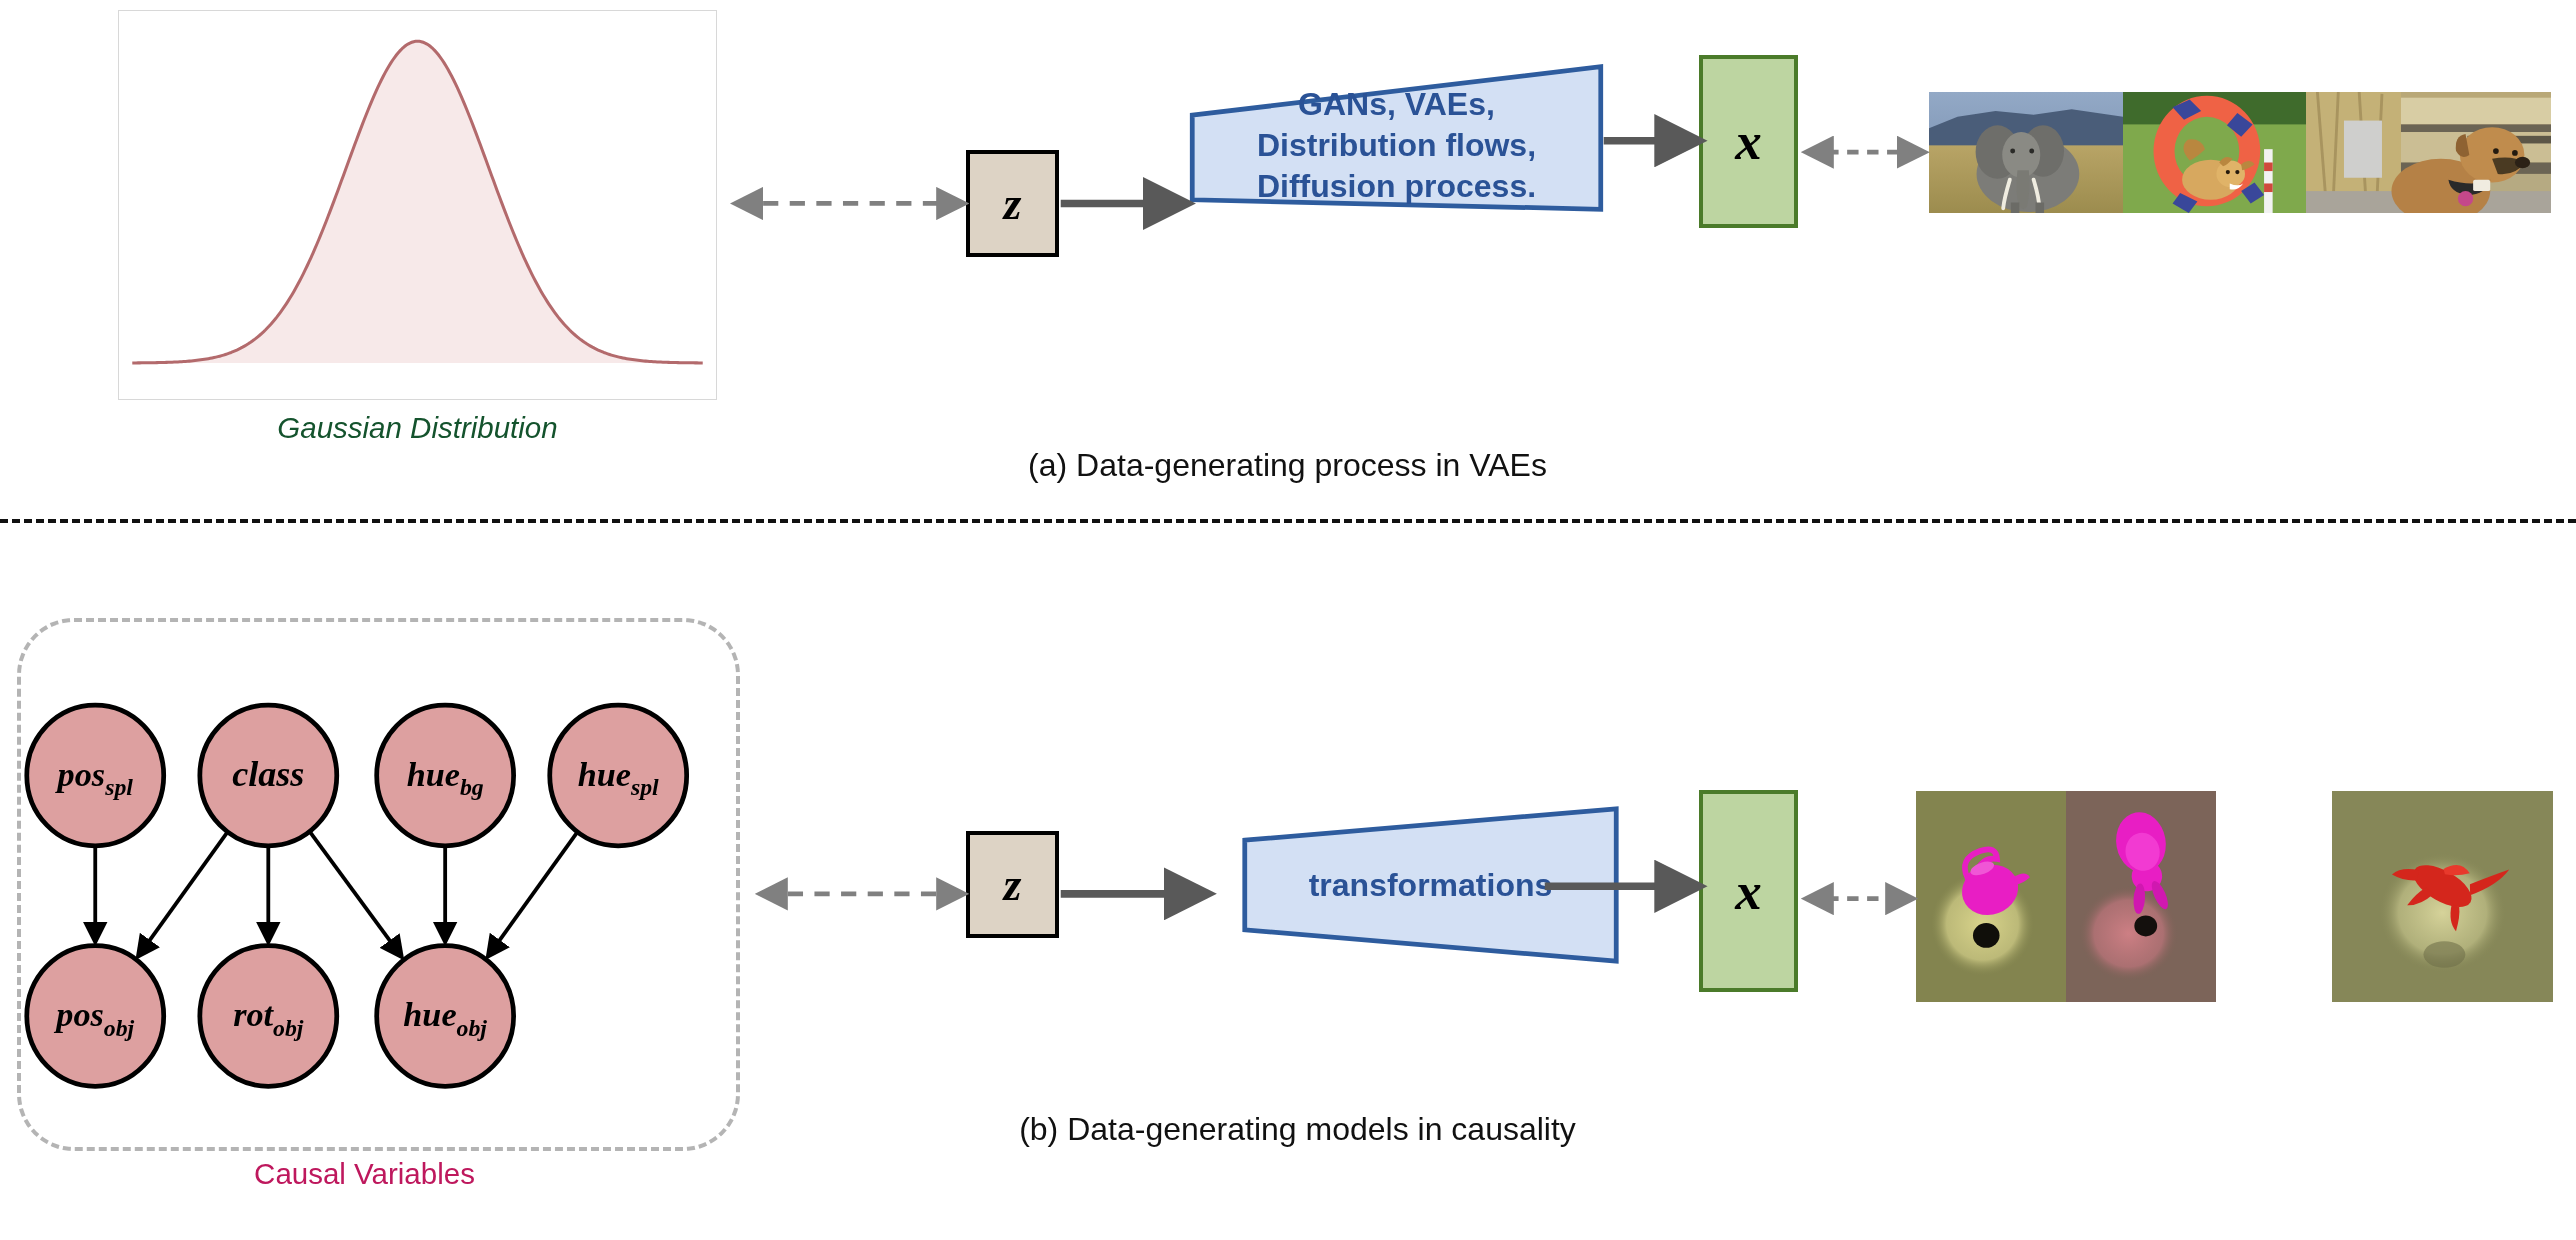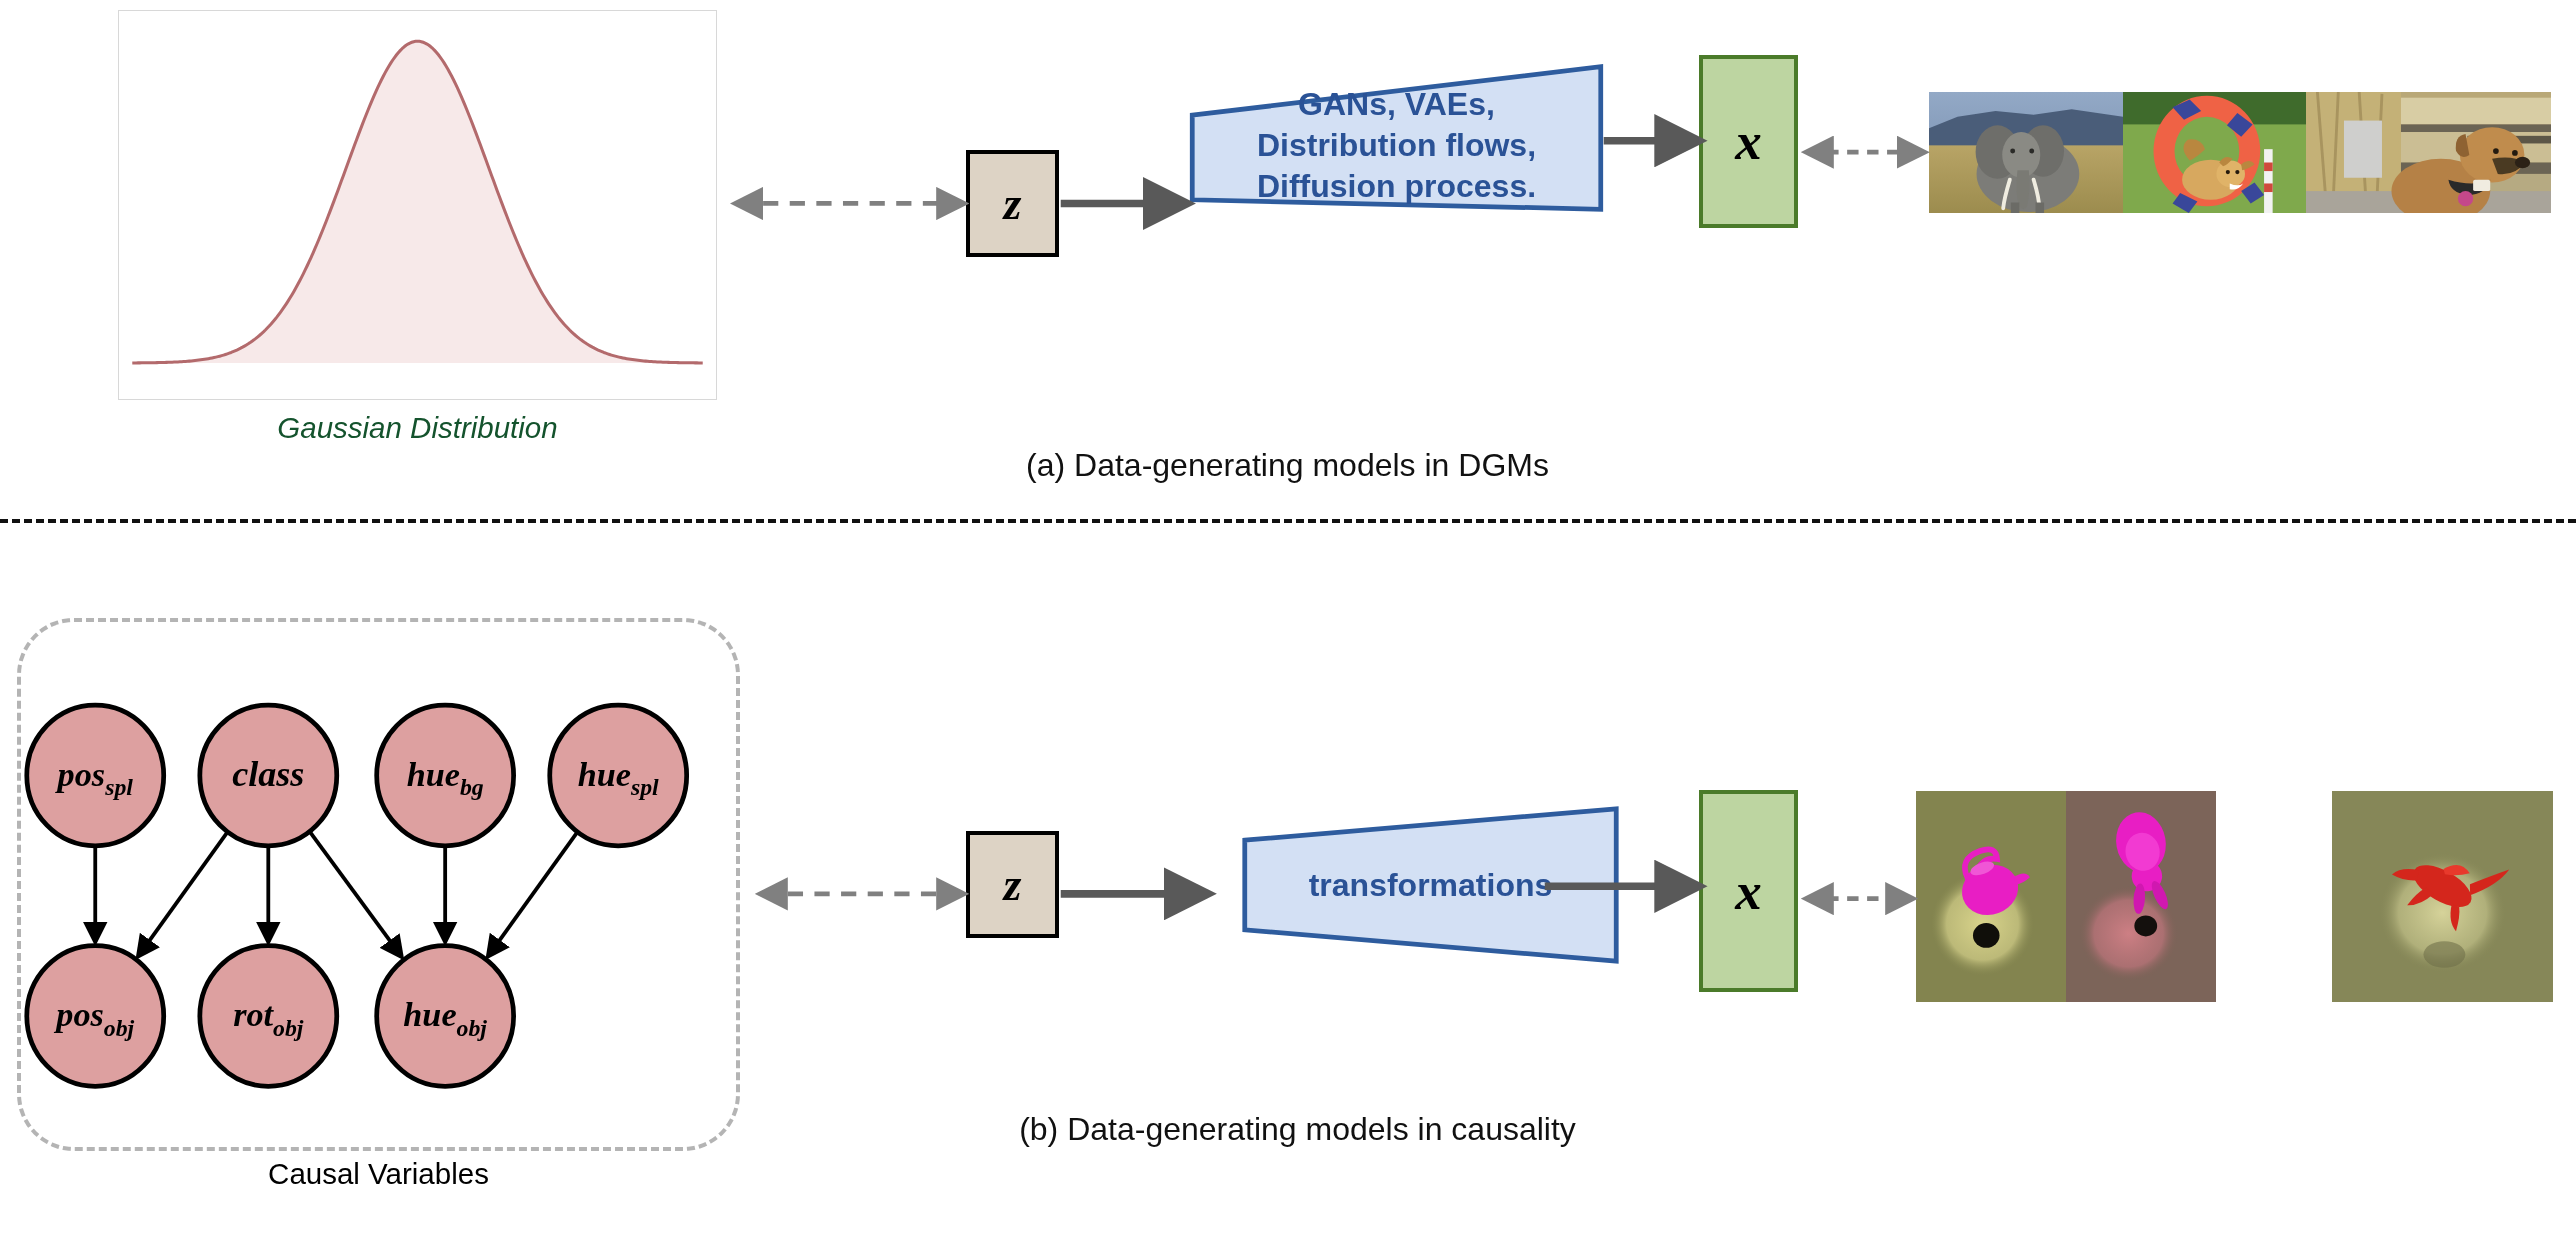--- a/index.html
+++ b/index.html
@@ -41,22 +41,22 @@
   #divider{left:0;top:519px;width:2576px;height:0;
            border-top:4.8px dashed #111;}
 
   
   .panel-caption{font-size:32px;color:#111;text-align:center;}
 
   
   #causal-box{left:17px;top:618px;width:723px;height:533px;
               border:4.8px dashed #b4b4b4;border-radius:57px;box-sizing:border-box;}
   #causal-svg{left:0px;top:609px;width:761px;height:561px;}
-  #causal-caption{left:17px;top:1157px;width:723px;text-align:center;
-                  font-size:29.5px;color:#000000;}
+  #causal-caption{left:3px;top:1157px;width:723px;text-align:center;
+                  font-size:29.5px;color:#be185d;}
 
   .node-label{font-family:"Liberation Serif",serif;font-style:italic;font-weight:700;
               fill:#000;}
   
   #arrows-a,#arrows-b{position:absolute;left:0;top:0;width:2576px;height:1240px;
                       pointer-events:none;}
 </style>
 </head>
 <body>
 
@@ -191,21 +191,21 @@
 
   <line x1="774" y1="214" x2="1012" y2="214" stroke="#808080" stroke-width="5" stroke-dasharray="16 12" marker-end="url(#dashArrowR)" marker-start="url(#dashArrowL)"></line>
 
   <line x1="1115" y1="214" x2="1246" y2="214" stroke="#595959" stroke-width="8" marker-end="url(#solidArrow)"></line>
 
   <line x1="1686" y1="148" x2="1784" y2="148" stroke="#595959" stroke-width="8" marker-end="url(#solidArrow)"></line>
 
   <line x1="1900" y1="160" x2="2022" y2="160" stroke="#808080" stroke-width="5" stroke-dasharray="12 9" marker-end="url(#dashArrowR)" marker-start="url(#dashArrowL)"></line>
 </svg>
 
-<div class="abs panel-caption" style="left:888px;top:447px;width:799px;">(a) Data-generating models in DGMs</div>
+<div class="abs panel-caption" style="left:888px;top:447px;width:799px;">(a) Data-generating process in VAEs</div>
 
 <div class="abs" id="divider"></div>
 
 <div class="abs" id="causal-box" style="border-color: rgb(180, 180, 180);"></div>
 <svg class="abs" id="causal-svg" viewBox="0 0 800 590">
   <defs>
     <marker id="gArrow" markerWidth="6.5" markerHeight="6.5" refX="5.3" refY="3.25" orient="auto">
       <path d="M0,0 L6.5,3.25 L0,6.5 z" fill="#000"></path>
     </marker>
   </defs>

